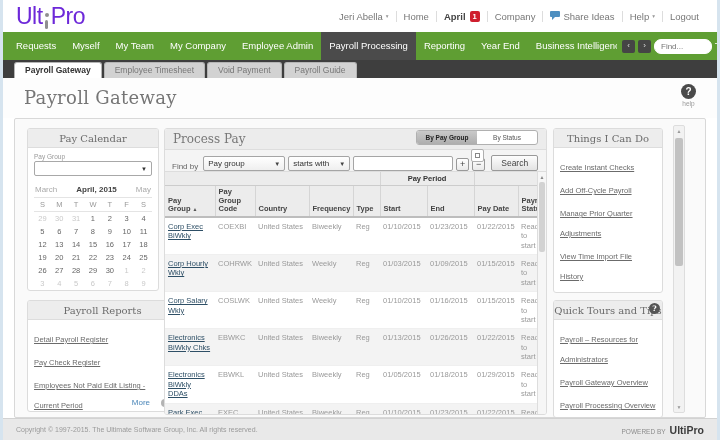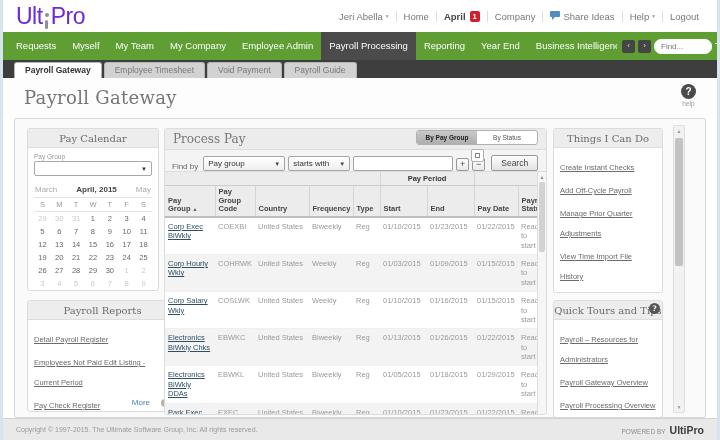--- a/index.html
+++ b/index.html
@@ -290,22 +290,22 @@
             </tr>
           </tbody>
       </table>
     </div>
   </div>
 
   <div class="panel p-rep">
     <div class="panel-hd">Payroll Reports</div>
     <ul class="linklist" id="report-links">
         <li><a href="#">Detail Payroll Register</a></li>
+        <li><a href="#">Pay Check Register</a></li>
         <li><a href="#">Employees Not Paid Edit Listing - Current Period</a></li>
-        <li><a href="#">Pay Check Register</a></li>
       </ul>
     <div class="more">
       <span>More</span>
       <span class="more-circ">›</span>
     </div>
   </div>
 
   <div class="panel p-pp">
     <div class="pp-hd">
       <span class="pp-title">Process Pay</span>

